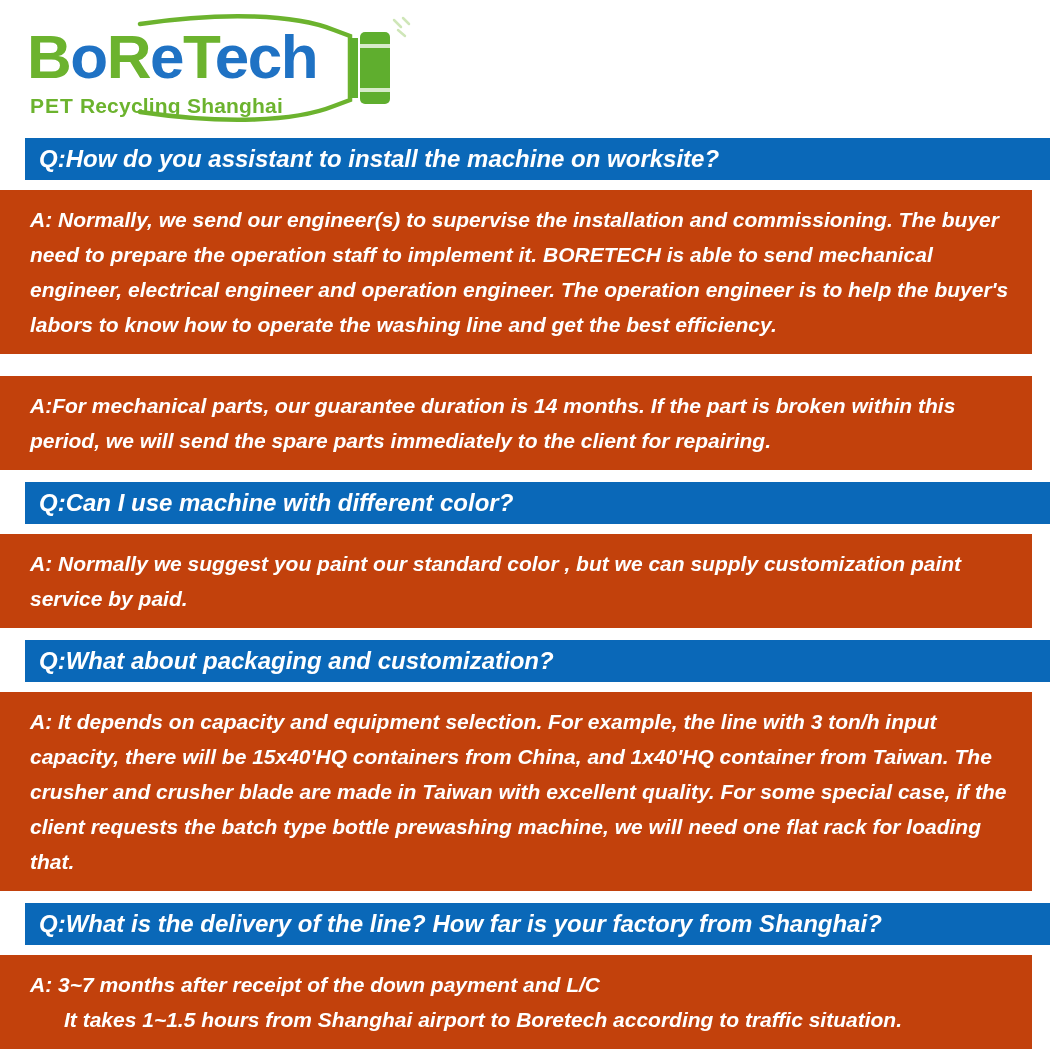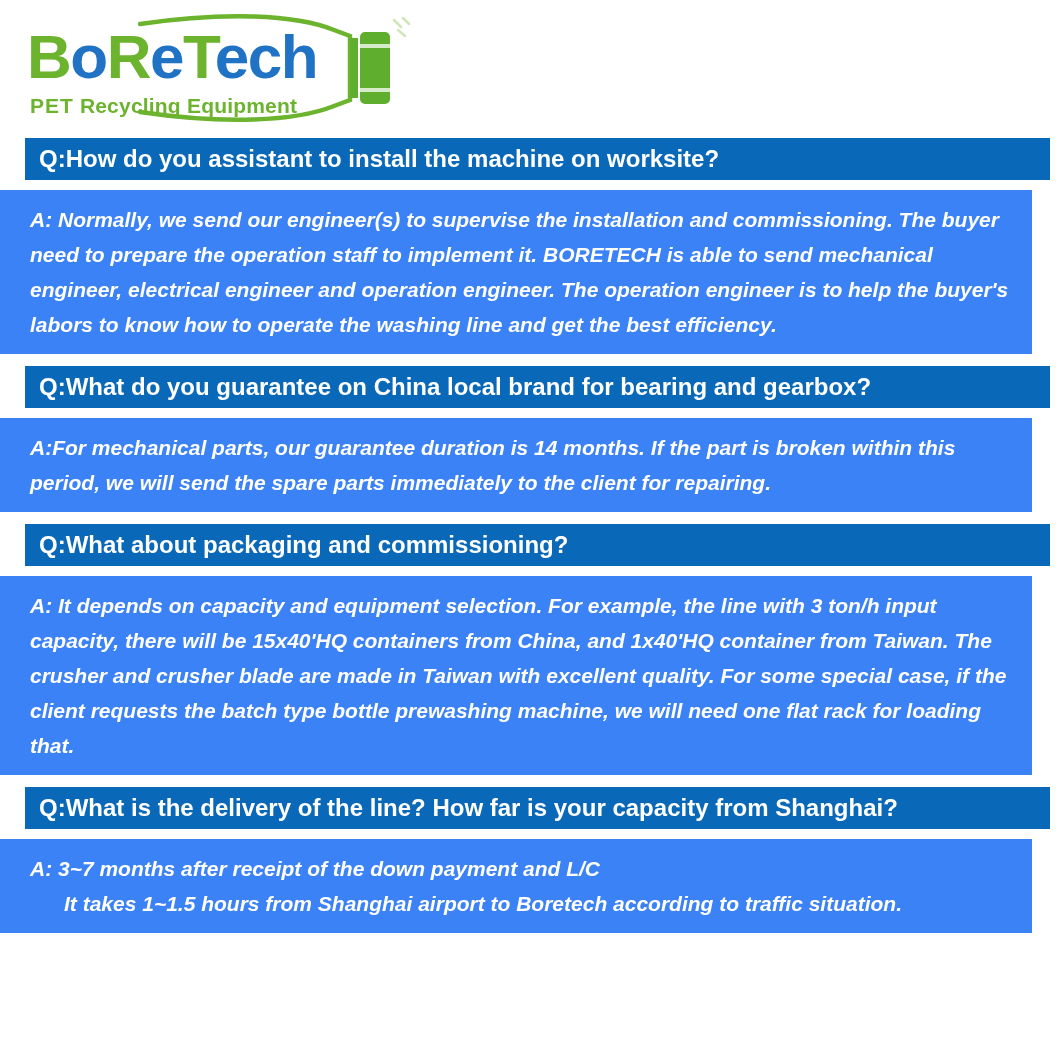--- a/index.html
+++ b/index.html
@@ -73,34 +73,35 @@
   }
   .qa-group { position: relative; }
 
   .q-bar {
     position: relative;
     margin-left: 25px;
     margin-right: 10px;
     background: #0a68b8;
     color: #ffffff;
     font-weight: bold;
+    font-style: italic;
     font-size: 24px;
     line-height: 42px;
     height: 42px;
     padding: 0 0 0 14px;
     box-sizing: border-box;
     white-space: nowrap;
     overflow: hidden;
   }
 
   .a-box {
     position: relative;
     margin-left: 0;
     margin-right: 28px;
-    background: #3b82f6;
+    background: #c2410c;
     color: #ffffff;
     font-weight: bold;
     font-style: italic;
     font-size: 21px;
     line-height: 35px;
     padding: 12px 16px 12px 30px;
     box-sizing: border-box;
   }
   .a-box .aline { display: block; }
   .a-box .aline.indent { padding-left: 34px; }
@@ -125,52 +126,59 @@
       <rect x="336" y="80" width="34" height="4" fill="#ffffff" opacity="0.75"></rect>
 
       <path d="M 372 12 l 7 7 M 381 10 l 6 6 M 376 22 l 7 6" stroke="#cfe6b8" stroke-width="2.5" fill="none" stroke-linecap="round"></path>
     </svg>
 
     <div class="logo-word">
       <span class="lg">B</span><span class="lb">o</span><span class="lg">R</span><span class="lb">e</span><span class="lg">T</span><span class="lb">ech</span>
     </div>
 
     <div class="logo-tagline">
-      <span class="pet">PET</span><span> Recycling Equipment</span>
+      <span class="pet">PET</span><span> Recycling Shanghai</span>
     </div>
 
   </div>
 </div>
 
 <div class="faq-list" id="faq-list">
     <div class="qa-group">
       <div class="q-bar">Q:How do you assistant to install the machine on worksite?</div>
       <div class="gap-sm"></div>
       <div class="a-box">
         <span class="aline">A: Normally, we send our engineer(s) to supervise the installation and commissioning. The buyer need to prepare the operation staff to implement it. BORETECH is able to send mechanical engineer, electrical engineer and operation engineer. The operation engineer is to help the buyer's labors to know how to operate the washing line and get the best efficiency.</span>
       </div>
       <div class="gap-md"></div>
     </div>
     <div class="qa-group">
-      <div class="q-bar">Q:What do you guarantee on China local brand for bearing and gearbox?</div>
       <div class="gap-sm"></div>
       <div class="a-box">
         <span class="aline">A:For mechanical parts, our guarantee duration is 14 months. If the part is broken within this period, we will send the spare parts immediately to the client for repairing.</span>
       </div>
       <div class="gap-md"></div>
     </div>
     <div class="qa-group">
-      <div class="q-bar">Q:What about packaging and commissioning?</div>
+      <div class="q-bar">Q:Can I use machine with different color?</div>
+      <div class="gap-sm"></div>
+      <div class="a-box">
+        <span class="aline">A: Normally we suggest you paint our standard color , but we can supply customization paint service by paid.</span>
+      </div>
+      <div class="gap-md"></div>
+    </div>
+    <div class="qa-group">
+      <div class="q-bar">Q:What about packaging and customization?</div>
       <div class="gap-sm"></div>
       <div class="a-box">
         <span class="aline">A:  It depends on capacity and equipment selection. For example, the line with 3 ton/h input capacity, there will be 15x40'HQ containers from China, and 1x40'HQ container from Taiwan. The crusher and crusher blade are made in Taiwan with excellent quality. For some special case, if the client requests the batch type bottle prewashing machine, we will need one flat rack for loading that.</span>
       </div>
       <div class="gap-md"></div>
     </div>
     <div class="qa-group">
-      <div class="q-bar">Q:What is the delivery of the line?  How far is your capacity from Shanghai?</div>
+      <div class="q-bar">Q:What is the delivery of the line?  How far is your factory from Shanghai?</div>
       <div class="gap-sm"></div>
       <div class="a-box">
         <span class="aline">A: 3~7 months after receipt of the down payment and L/C</span>
         <span class="aline indent">It takes 1~1.5 hours from Shanghai airport to Boretech according to traffic situation.</span>
       </div>
     </div>
   </div>
 
 </body></html>

